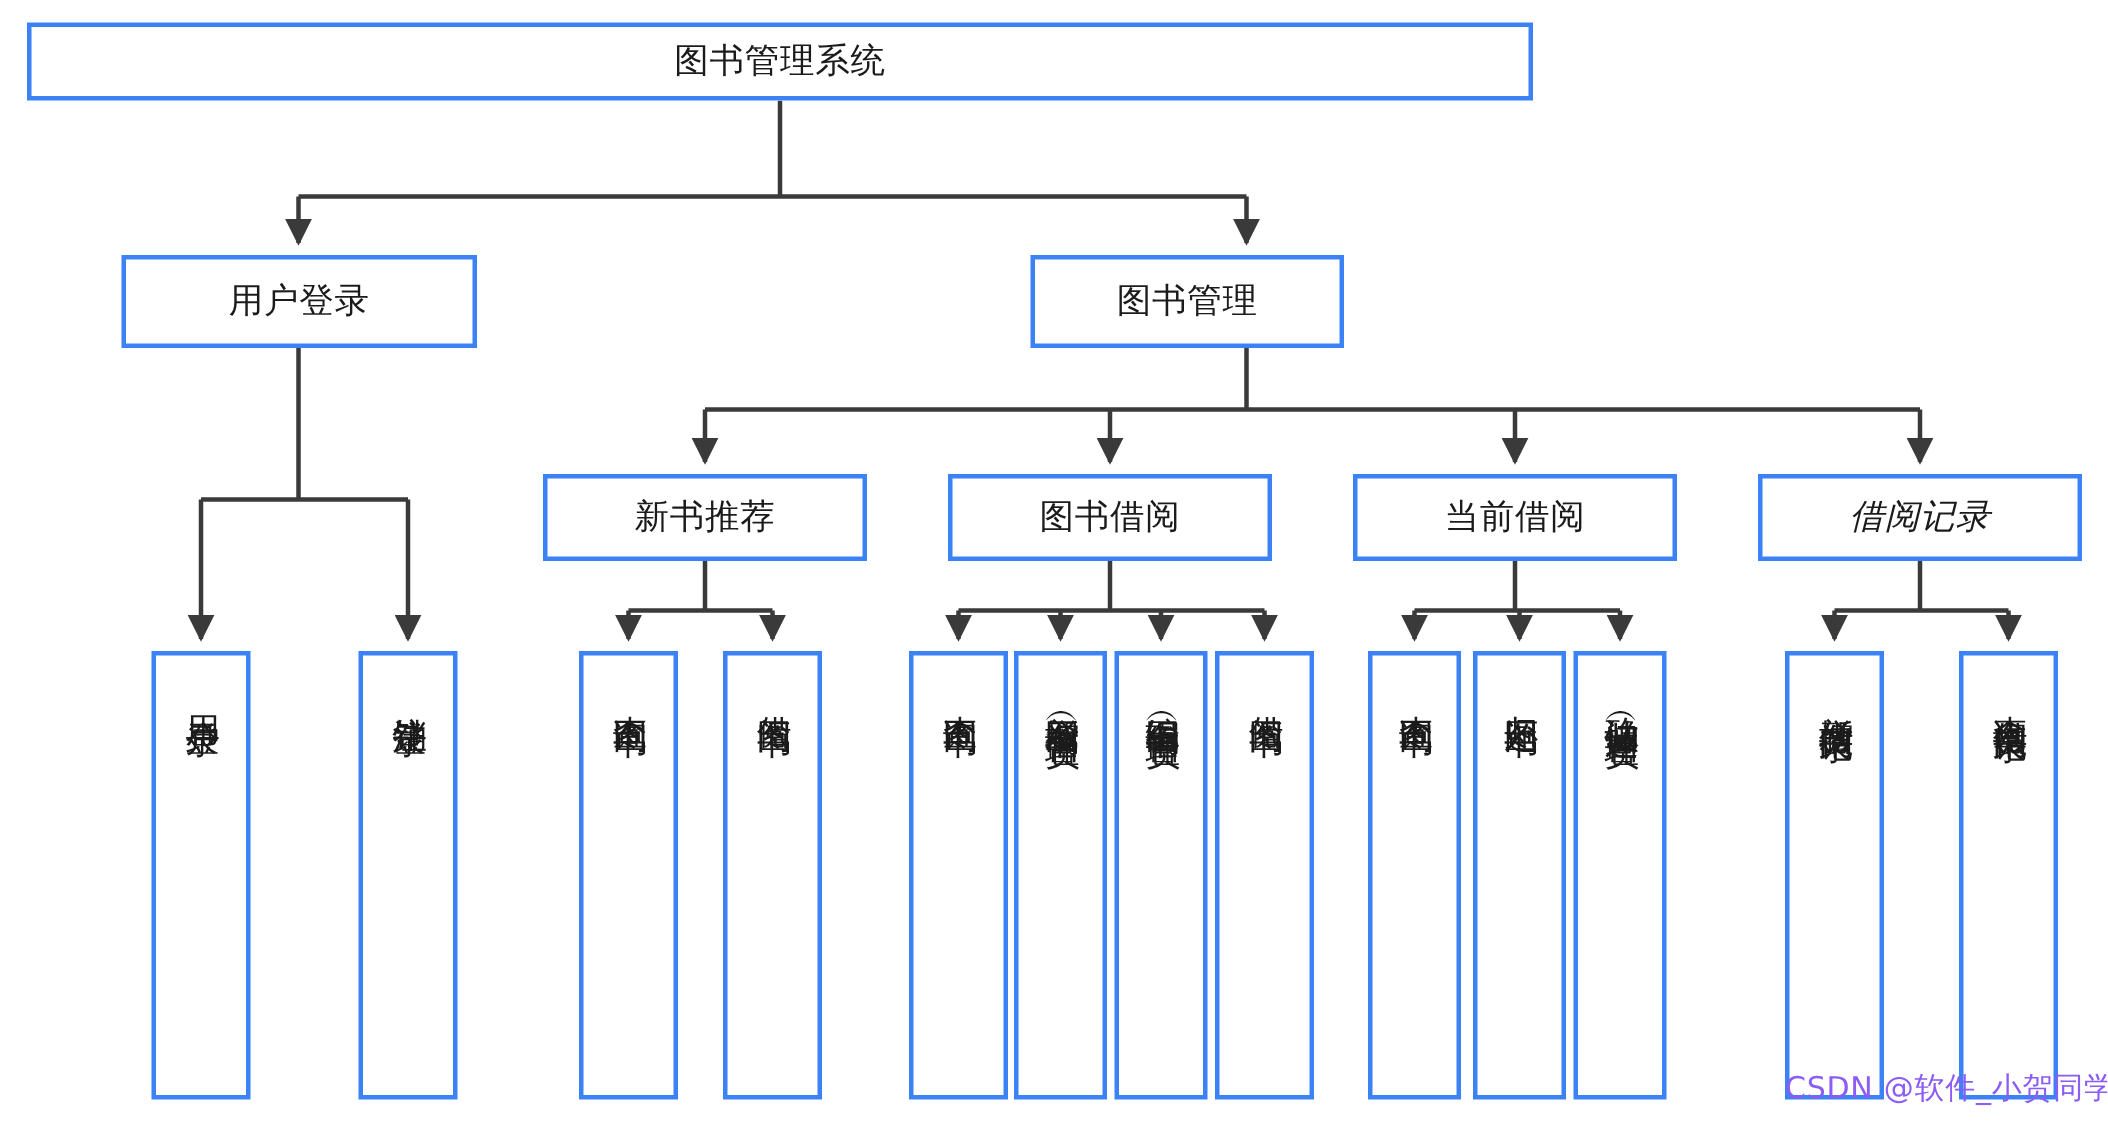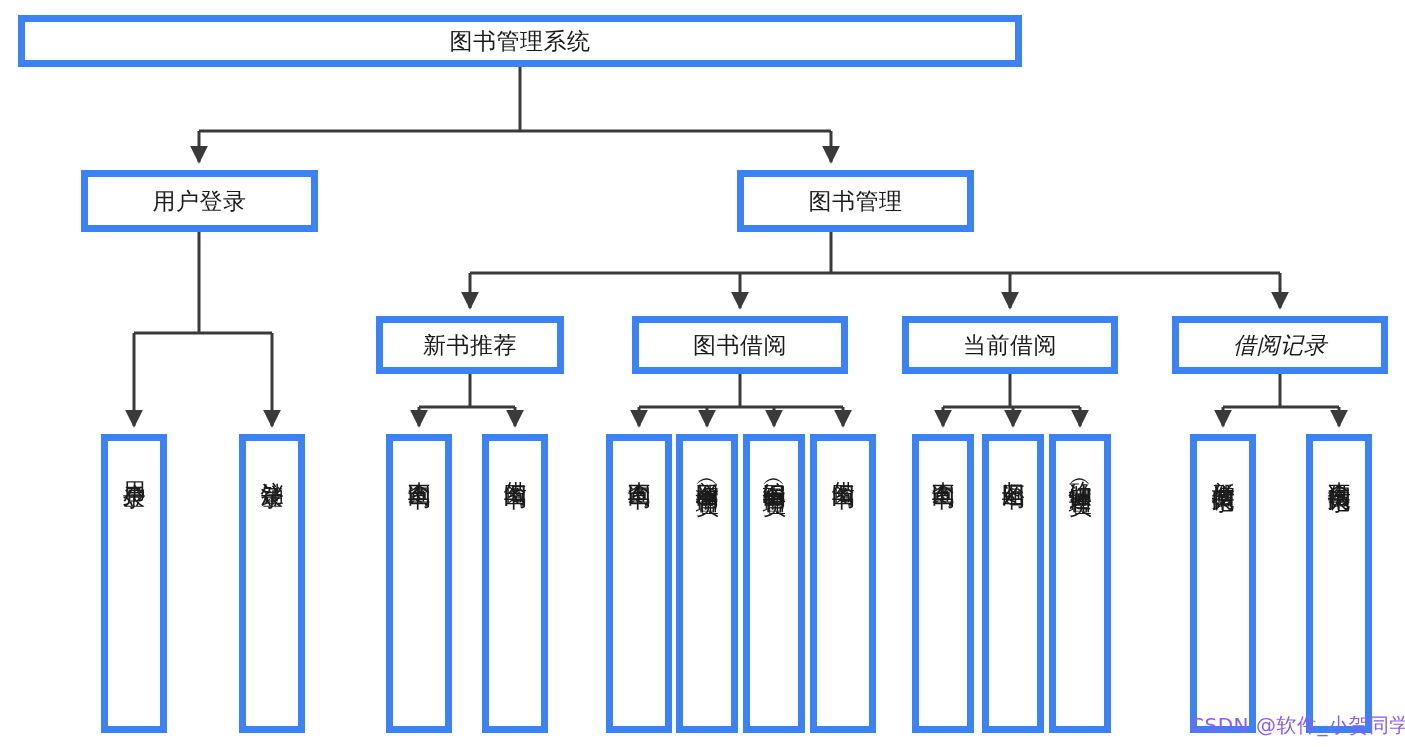--- a/index.html
+++ b/index.html
@@ -13,21 +13,21 @@
   #canvas {
     position: relative;
     width: 1405px;
     height: 747px;
     background: #ffffff;
     overflow: hidden;
   }
   .node {
     position: absolute;
     box-sizing: border-box;
-    border: 7px solid #3b82f6;
+    border: 3px solid #3b82f6;
     background: #ffffff;
     display: flex;
     align-items: center;
     justify-content: center;
     color: #1b1b1b;
   }
   .node-label {
     font-size: 23px;
     line-height: 1.25;
     letter-spacing: 0.5px;
@@ -121,25 +121,25 @@
     </g>
   </svg>
 
   <div class="node" id="node-root" style="left: 18px; top: 15px; width: 1004px; height: 52px;">
     <span class="node-label">图书管理系统</span>
   </div>
 
   <div class="node" id="node-user-login" style="left: 81px; top: 170px; width: 237px; height: 62px;">
     <span class="node-label">用户登录</span>
   </div>
-  <div class="node" id="node-book-manage" style="left: 737px; top: 170px; width: 237px; height: 62px;">
+  <div class="node" id="node-book-manage" style="left: 687px; top: 170px; width: 209px; height: 62px;">
     <span class="node-label">图书管理</span>
   </div>
 
-  <div class="node" id="node-new-book-rec" style="left: 362px; top: 316px; width: 188px; height: 58px; margin-left: 14px;">
+  <div class="node" id="node-new-book-rec" style="left: 362px; top: 316px; width: 216px; height: 58px;">
     <span class="node-label">新书推荐</span>
   </div>
   <div class="node" id="node-book-borrow" style="left: 632px; top: 316px; width: 216px; height: 58px;">
     <span class="node-label">图书借阅</span>
   </div>
   <div class="node" id="node-current-borrow" style="left: 902px; top: 316px; width: 216px; height: 58px; align-items: center;">
     <span class="node-label">当前借阅</span>
   </div>
   <div class="node" id="node-borrow-record" style="left: 1172px; top: 316px; width: 216px; height: 58px; font-style: italic;">
     <span class="node-label">借阅记录</span>

